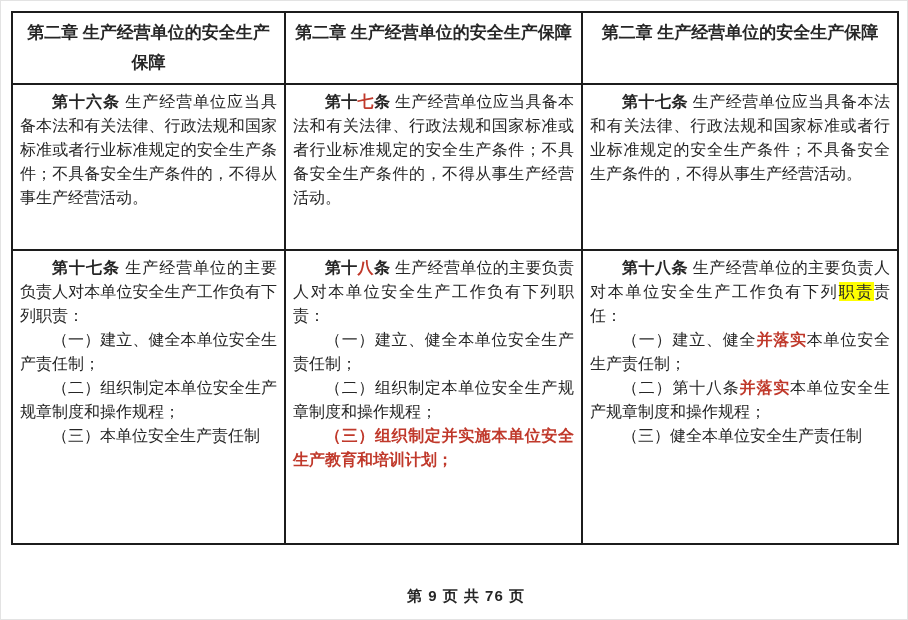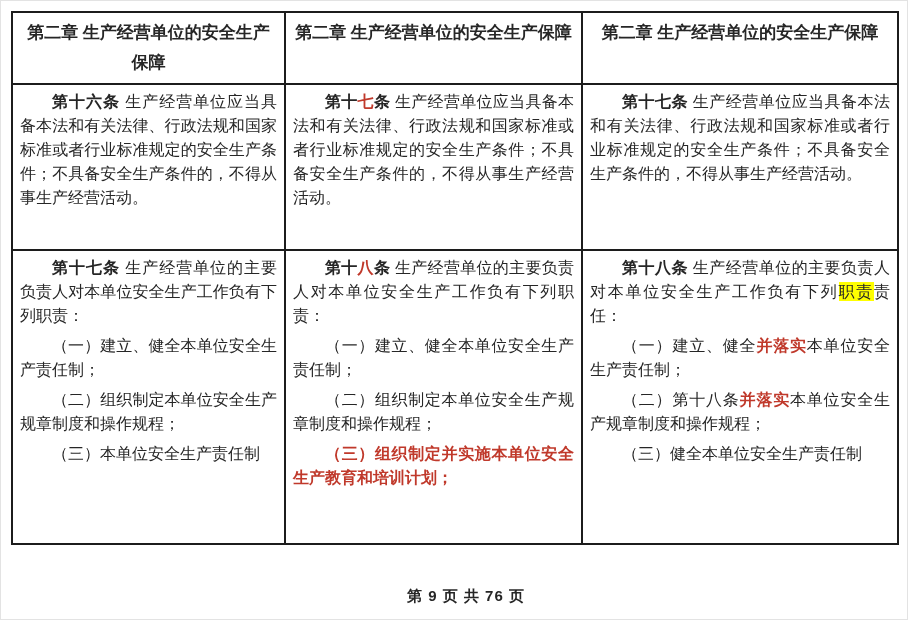--- a/index.html
+++ b/index.html
@@ -49,21 +49,21 @@
     font-size: 16px;
     line-height: 24px;
     text-align: justify;
     text-justify: inter-ideograph;
   }
   .para {
     margin: 0;
     text-indent: 2em;
     word-break: break-all;
   }
-  .para + .para { margin-top: 6px; }
+  .para + .para { margin-top: 0; }
   .s-b  { font-weight: 700; }
   .s-r  { color: var(--red, #c0392b); font-weight: bold; }
   .s-rb { color: var(--red, #c0392b); font-weight: 700; }
   .s-hl { background: var(--hl, #ffff00); padding: 1px 0; }
   .footer {
     position: absolute;
     left: 0;
     top: 586px;
     width: 100%;
     text-align: center;

